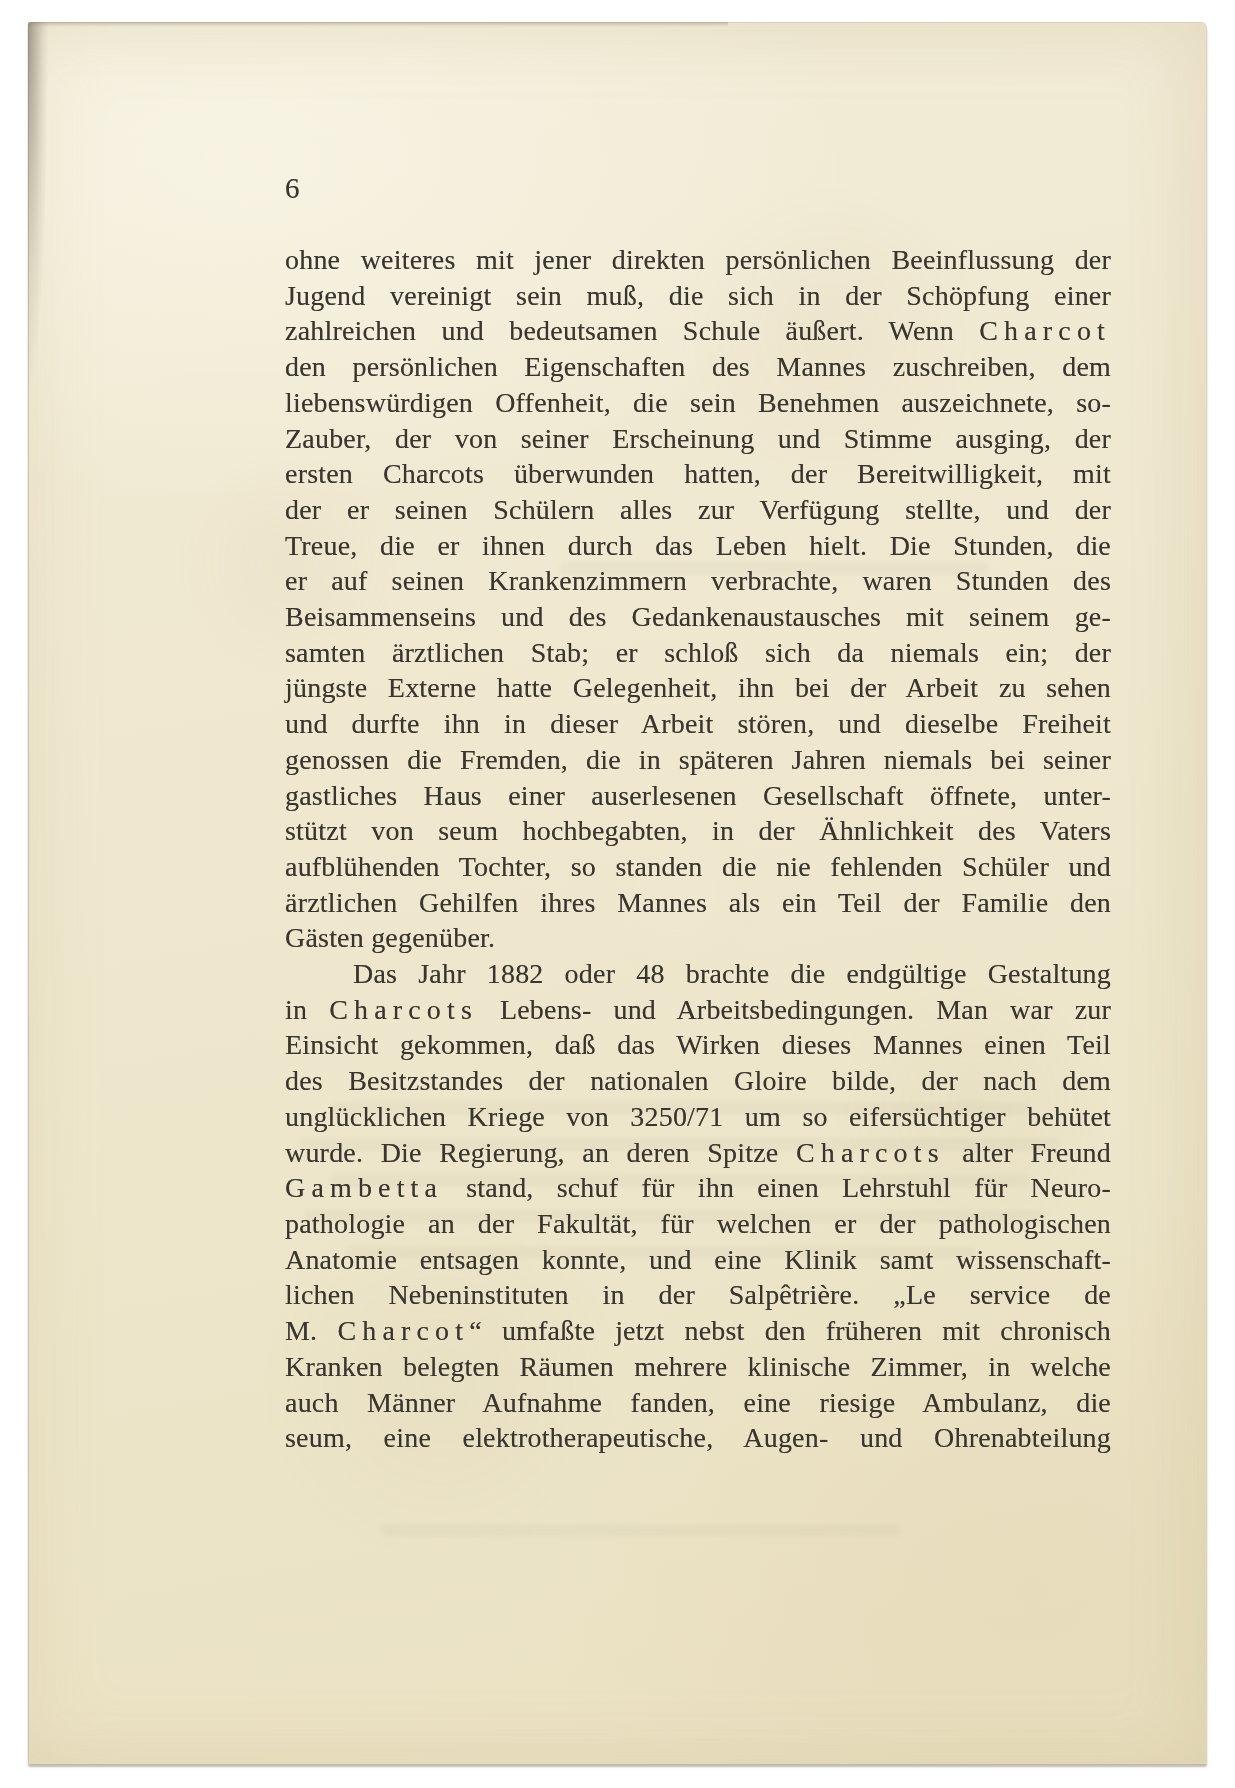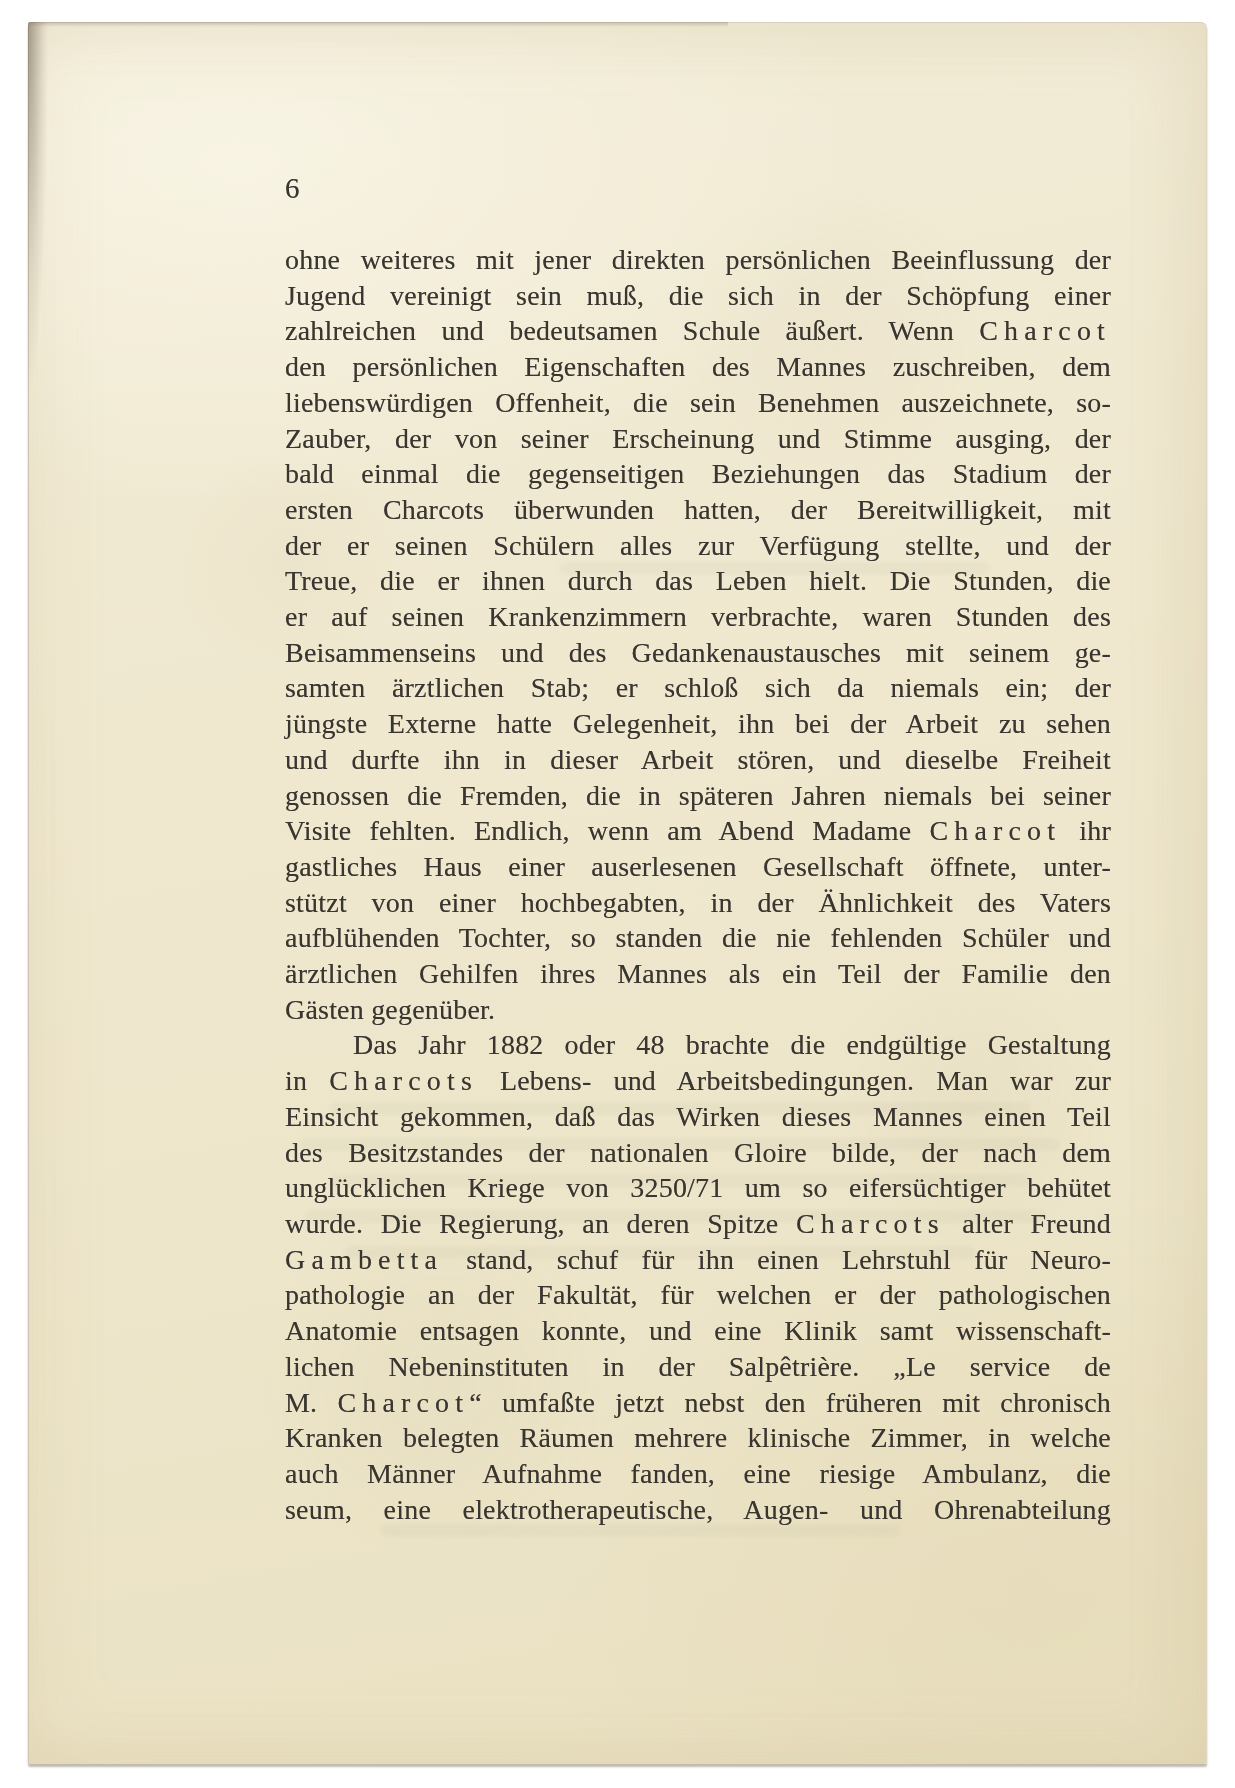--- a/index.html
+++ b/index.html
@@ -148,33 +148,31 @@
 
   <div class="folio">6</div>
 
   <div class="textblock">
     <div class="line">ohne weiteres mit jener direkten persönlichen Beeinflussung der</div>
     <div class="line">Jugend vereinigt sein muß, die sich in der Schöpfung einer</div>
     <div class="line">zahlreichen und bedeutsamen Schule äußert. Wenn <span class="sp">Charcot</span></div>
     <div class="line">den persönlichen Eigenschaften des Mannes zuschreiben, dem</div>
     <div class="line">liebenswürdigen Offenheit, die sein Benehmen auszeichnete, so-</div>
     <div class="line">Zauber, der von seiner Erscheinung und Stimme ausging, der</div>
-    <div class="line">bald einmal die gegenseitigen Beziehungen das Stadium der</div>
     <div class="line">ersten Charcots überwunden hatten, der Bereitwilligkeit, mit</div>
     <div class="line">der er seinen Schülern alles zur Verfügung stellte, und der</div>
     <div class="line">Treue, die er ihnen durch das Leben hielt. Die Stunden, die</div>
     <div class="line">er auf seinen Krankenzimmern verbrachte, waren Stunden des</div>
     <div class="line">Beisammenseins und des Gedankenaustausches mit seinem ge-</div>
     <div class="line">samten ärztlichen Stab; er schloß sich da niemals ein; der</div>
     <div class="line">jüngste Externe hatte Gelegenheit, ihn bei der Arbeit zu sehen</div>
     <div class="line">und durfte ihn in dieser Arbeit stören, und dieselbe Freiheit</div>
     <div class="line">genossen die Fremden, die in späteren Jahren niemals bei seiner</div>
-    <div class="line">Visite fehlten. Endlich, wenn am Abend Madame <span class="sp">Charcot</span> ihr</div>
     <div class="line">gastliches Haus einer auserlesenen Gesellschaft öffnete, unter-</div>
-    <div class="line">stützt von einer hochbegabten, in der Ähnlichkeit des Vaters</div>
+    <div class="line">stützt von seum hochbegabten, in der Ähnlichkeit des Vaters</div>
     <div class="line">aufblühenden Tochter, so standen die nie fehlenden Schüler und</div>
     <div class="line">ärztlichen Gehilfen ihres Mannes als ein Teil der Familie den</div>
     <div class="line end">Gästen gegenüber.</div>
     <div class="line indent">Das Jahr 1882 oder 48 brachte die endgültige Gestaltung</div>
     <div class="line">in <span class="sp">Charcots</span> Lebens- und Arbeitsbedingungen. Man war zur</div>
     <div class="line">Einsicht gekommen, daß das Wirken dieses Mannes einen Teil</div>
     <div class="line">des Besitzstandes der nationalen Gloire bilde, der nach dem</div>
     <div class="line">unglücklichen Kriege von 3250/71 um so eifersüchtiger behütet</div>
     <div class="line">wurde. Die Regierung, an deren Spitze <span class="sp">Charcots</span> alter Freund</div>
     <div class="line"><span class="sp">Gambetta</span> stand, schuf für ihn einen Lehrstuhl für Neuro-</div>

